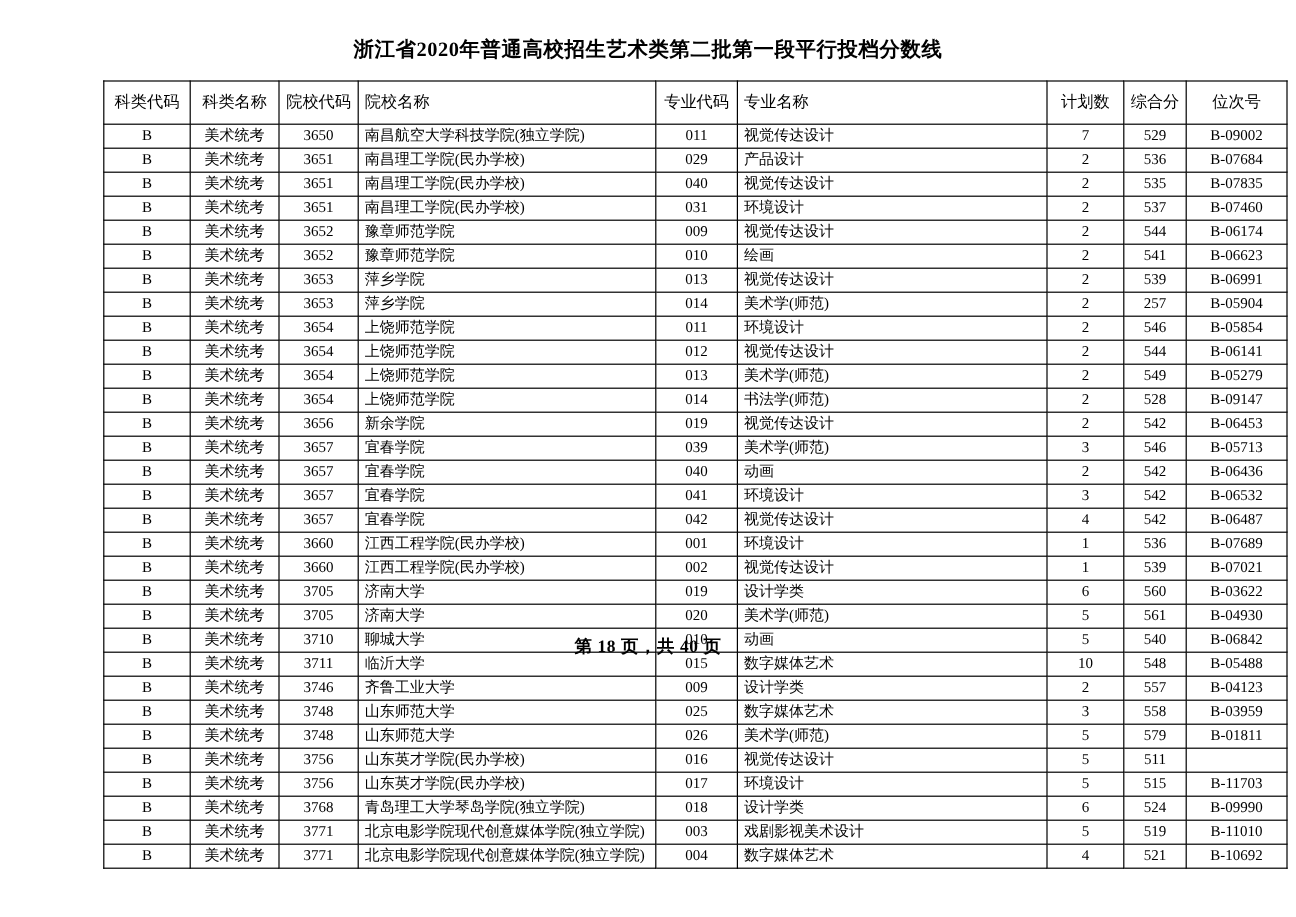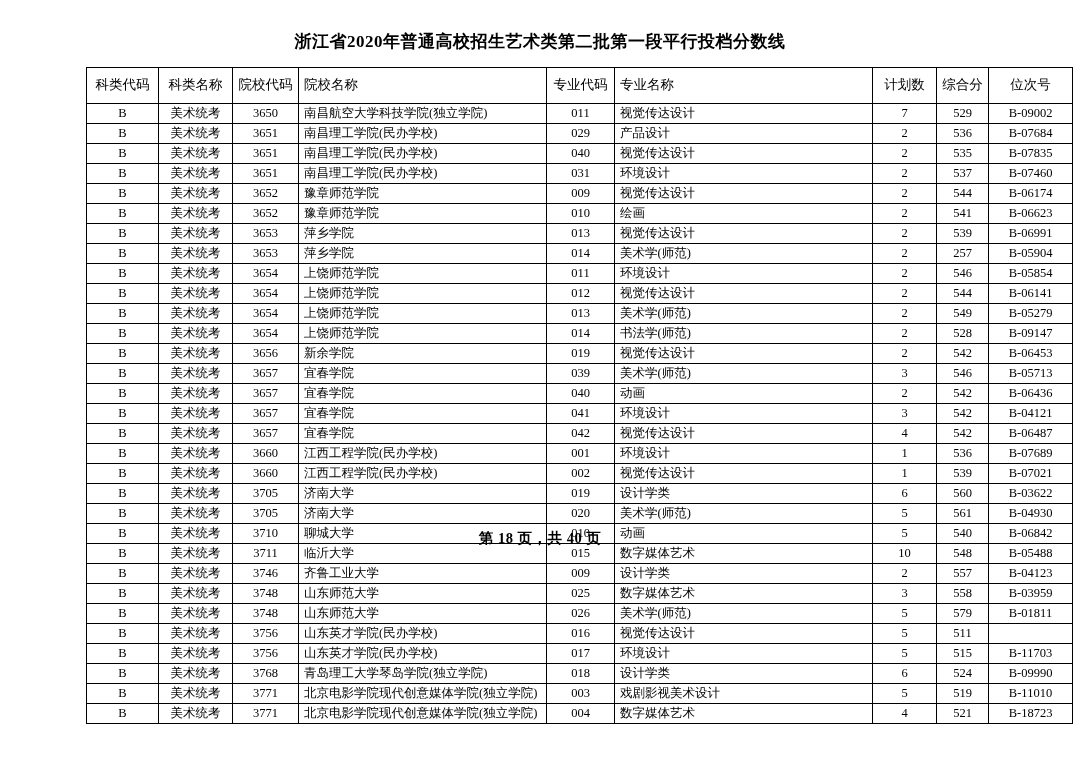--- a/index.html
+++ b/index.html
@@ -287,21 +287,21 @@
           </tr>
           <tr>
             <td class="ta-center">B</td>
             <td class="ta-center">美术统考</td>
             <td class="ta-center">3657</td>
             <td class="ta-left pl4">宜春学院</td>
             <td class="ta-center">041</td>
             <td class="ta-left pl4">环境设计</td>
             <td class="ta-center">3</td>
             <td class="ta-center">542</td>
-            <td class="ta-center">B-04121</td>
+            <td class="ta-center">B-06532</td>
           </tr>
           <tr>
             <td class="ta-center">B</td>
             <td class="ta-center">美术统考</td>
             <td class="ta-center">3657</td>
             <td class="ta-left pl4">宜春学院</td>
             <td class="ta-center">042</td>
             <td class="ta-left pl4">视觉传达设计</td>
             <td class="ta-center">4</td>
             <td class="ta-center">542</td>
@@ -452,21 +452,21 @@
           </tr>
           <tr>
             <td class="ta-center">B</td>
             <td class="ta-center">美术统考</td>
             <td class="ta-center">3771</td>
             <td class="ta-left pl4 wrap2">北京电影学院现代创意媒体学院(独立学院)</td>
             <td class="ta-center">004</td>
             <td class="ta-left pl4">数字媒体艺术</td>
             <td class="ta-center">4</td>
             <td class="ta-center">521</td>
-            <td class="ta-center">B-18723</td>
+            <td class="ta-center">B-10692</td>
           </tr>
         </tbody>
     </table>
   </div>
 
   <div class="footer">
     <span>第</span>
     <span class="pg">18</span>
     <span>页，共</span>
     <span class="pg">40</span>

